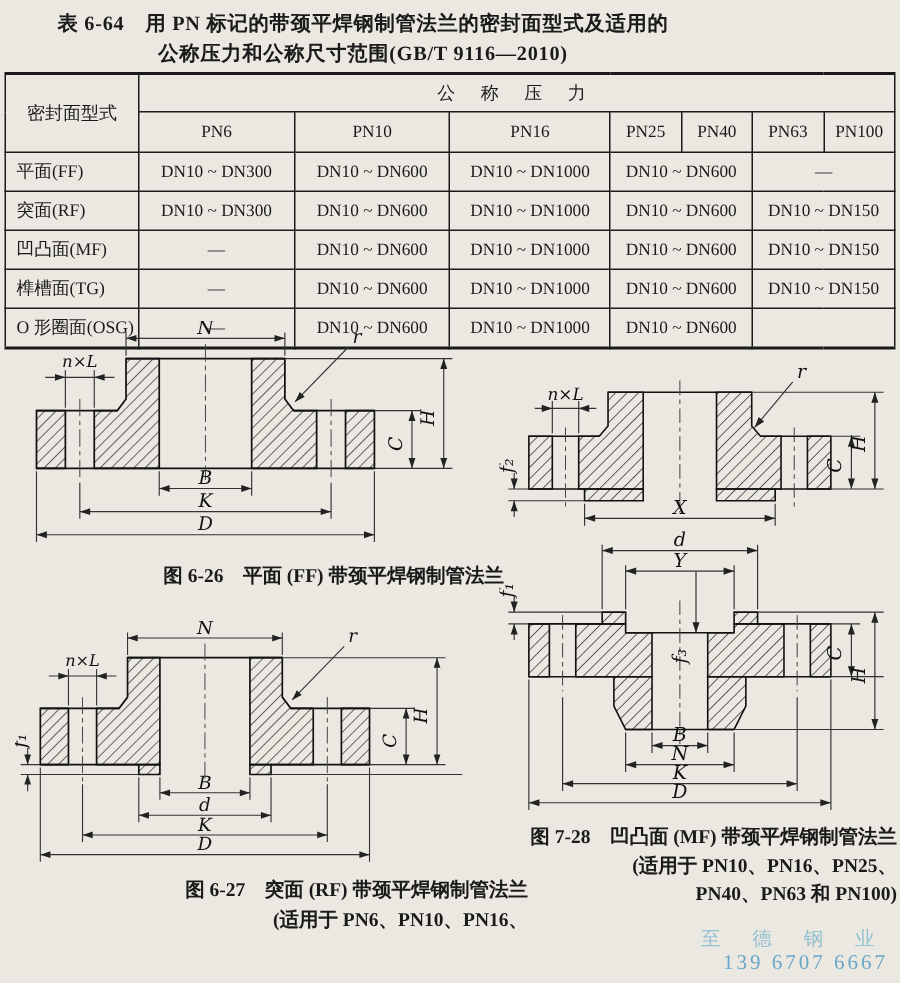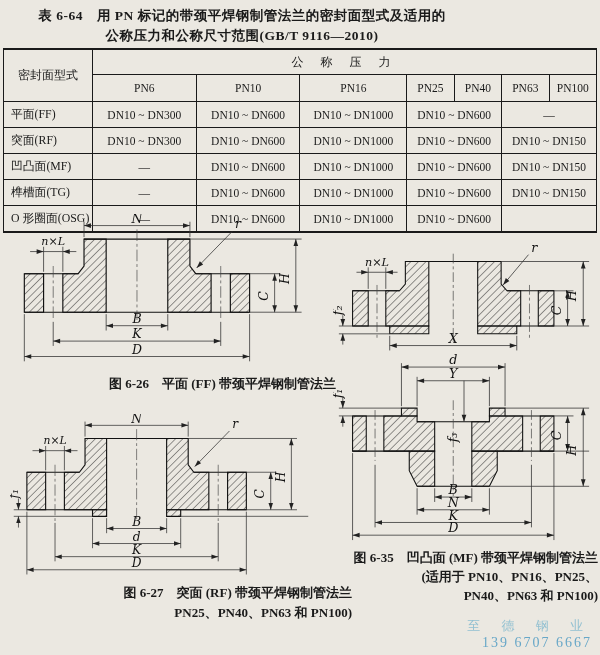--- a/index.html
+++ b/index.html
@@ -212,21 +212,21 @@
   <text x="8" y="85" text-anchor="middle" transform="rotate(-90 8 85)">f₁</text>
   <text x="293" y="67" text-anchor="middle" transform="rotate(-90 293 67)">H</text>
   <text x="271" y="85" text-anchor="middle" transform="rotate(-90 271 85)">C</text>
   <text x="135" y="119" text-anchor="middle">B</text>
   <text x="135" y="135" text-anchor="middle">d</text>
   <text x="135" y="149" text-anchor="middle">K</text>
   <text x="135" y="163" text-anchor="middle">D</text>
 </svg>
 <div class="cap capL" style="top:583px;margin-left:16px;">
   <div>图 6-27　突面 (RF) 带颈平焊钢制管法兰</div>
-  <div>PN25、PN40、PN63 和 PN100)</div>
+  <div>(适用于 PN6、PN10、PN16、</div>
 </div>
 
 <svg class="figsvg" style="left:333px;top:240px;" width="262" height="303" viewBox="0 0 268 310">
   <defs>
     <pattern id="hC" width="5.5" height="5.5" patternUnits="userSpaceOnUse" patternTransform="rotate(45)">
       <line x1="0" y1="0" x2="0" y2="5.5" stroke="#2b2b2b" stroke-width="1"></line>
     </pattern>
     <marker id="aC" viewBox="0 0 10 10" refX="9.5" refY="5" markerWidth="10" markerHeight="10" orient="auto-start-reverse">
       <path d="M0.5,2 L9.5,5 L0.5,8 Z" fill="#222"></path>
     </marker>
@@ -309,21 +309,21 @@
   <text x="127" y="202" text-anchor="middle" transform="rotate(-90 127 202)">f₃</text>
   <text x="9" y="157" text-anchor="middle" transform="rotate(-90 9 157)">f₁</text>
   <text x="233" y="200" text-anchor="middle" transform="rotate(-90 233 200)">C</text>
   <text x="249" y="215" text-anchor="middle" transform="rotate(-90 249 215)">H</text>
   <text x="123" y="260" text-anchor="middle">B</text>
   <text x="123" y="273" text-anchor="middle">N</text>
   <text x="123" y="286" text-anchor="middle">K</text>
   <text x="123" y="299" text-anchor="middle">D</text>
 </svg>
 <div class="cap capR" style="top:548px;">
-  <div>图 6-35　凹凸面 (MF) 带颈平焊钢制管法兰</div>
+  <div>图 7-28　凹凸面 (MF) 带颈平焊钢制管法兰</div>
   <div>(适用于 PN10、PN16、PN25、</div>
   <div>PN40、PN63 和 PN100)</div>
 </div>
 
 <div class="watermark">
   <div class="wm-co">至 德 钢 业</div>
   <div class="wm-ph">139 6707 6667</div>
 </div>
 
 </body></html>

